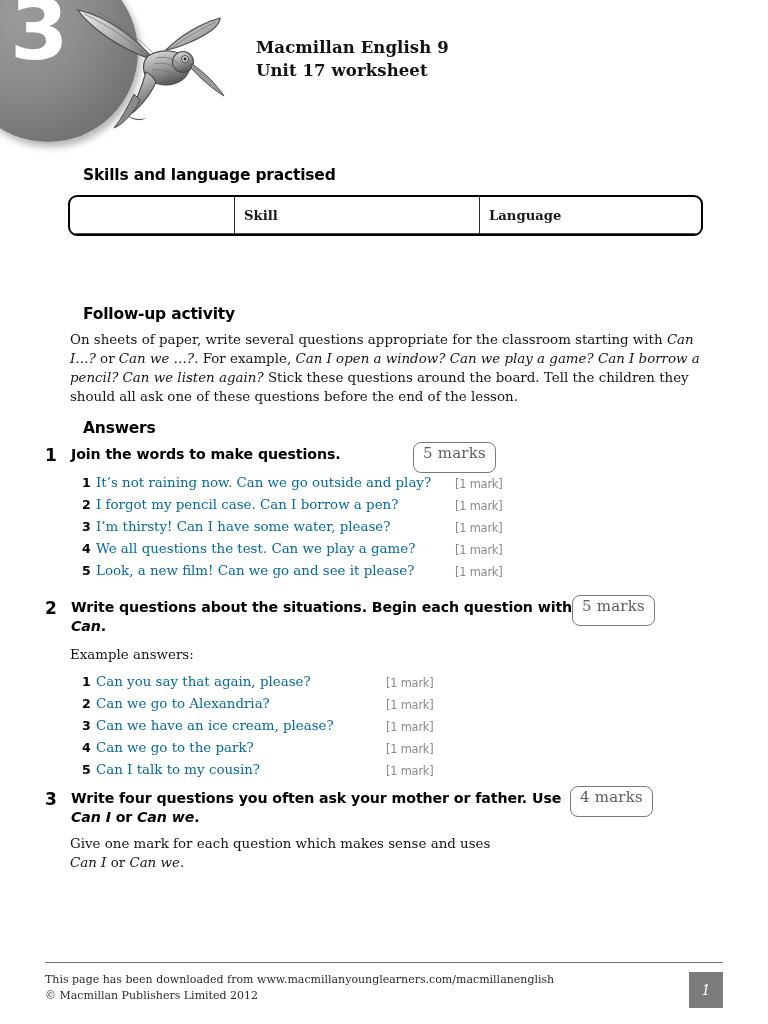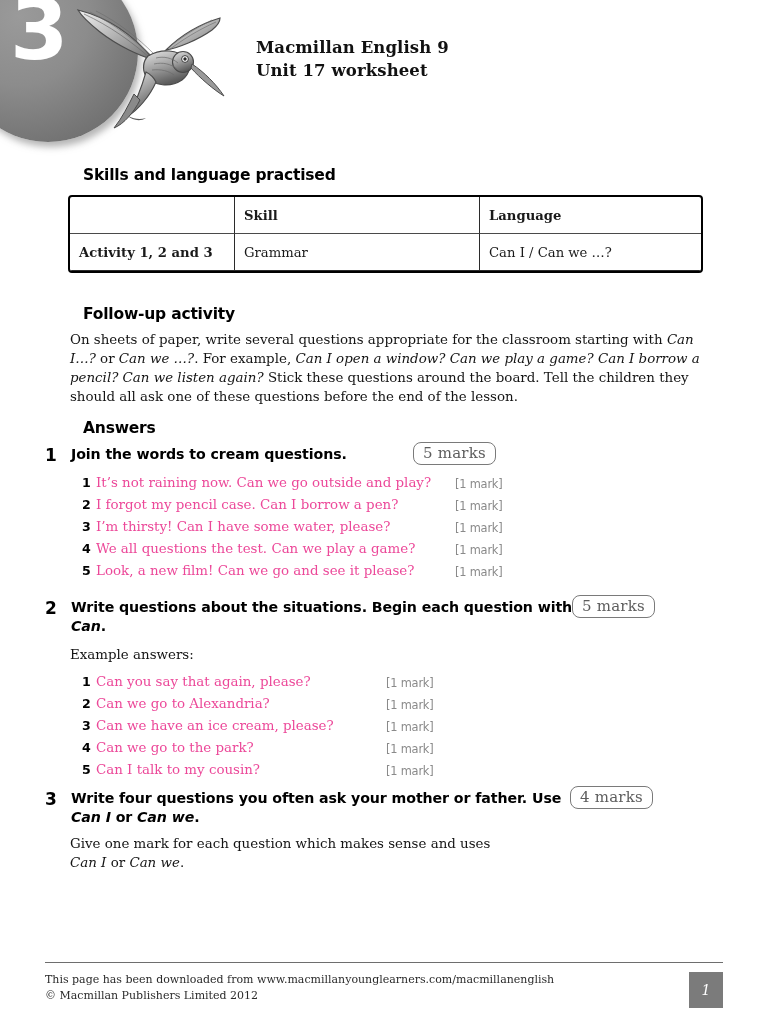--- a/index.html
+++ b/index.html
@@ -83,21 +83,21 @@
     margin-left: 38px;
   }
 
   
   .skills-table {
     position: absolute;
     left: 68px;
     top: 195px;
     width: 635px;
     border: 2.4px solid #000;
-    border-radius: 4px;
+    border-radius: 9px;
     border-collapse: separate;
     border-spacing: 0;
     overflow: hidden;
     background: #fff;
   }
   .skills-table td {
     padding: 7px 0 7px 9px;
     font-family: "DejaVu Serif", serif;
     font-size: 13.2px;
     vertical-align: middle;
@@ -139,21 +139,21 @@
     line-height: 1.33;
     color: #000;
     letter-spacing: -0.1px;
   }
   .q-title i { font-style: italic; }
 
   .marks-box {
     display: inline-block;
     border: 1.5px solid #7a7a7a;
     border-radius: 8px;
-    padding: 1px 9px 2px 9px;
+    padding: 1px 9px 10px 9px;
     font-family: "DejaVu Serif", serif;
     font-weight: normal;
     font-size: 15px;
     color: #5d5d5d;
     letter-spacing: 0.2px;
     vertical-align: 1px;
     background: #fff;
   }
   .marks-float {
     position: absolute;
@@ -174,21 +174,21 @@
     white-space: nowrap;
   }
   .sub-n {
     display: inline-block;
     width: 14px;
     font-family: "DejaVu Sans", sans-serif;
     font-weight: bold;
     font-size: 12.6px;
     color: #000;
   }
-  .sub-txt { color: #ec4899; }
+  .sub-txt { color: #0369a1; }
   .sub-mark {
     position: absolute;
     font-family: "DejaVu Sans", sans-serif;
     font-size: 11.4px;
     color: #8a8a8a;
     letter-spacing: -0.2px;
   }
 
   .example-label {
     position: absolute;
@@ -290,36 +290,31 @@
 
 <div class="sec-head" style="top:166px">Skills and language practised</div>
 
 <table class="skills-table">
   <tbody>
       <tr class="hdr">
     <td class="c0"></td>
     <td class="c1">Skill</td>
     <td class="c2">Language</td>
   </tr>
-  <tr class="r1">
-    <td class="c0">Activity 1, 2 and 3</td>
-    <td class="c1">Grammar</td>
-    <td class="c2">Can I / Can we …?</td>
-  </tr>
 </tbody>
   </table>
 
 <div class="sec-head" style="top:305px">Follow-up activity</div>
 <div class="body-par" style="top:330px; width:638px;"><span>On sheets of paper, write several questions appropriate for the classroom starting with </span><i>Can I…?</i><span> or </span><i>Can we …?</i><span>. For example, </span><i>Can I open a window? Can we play a game? Can I borrow a pencil? Can we listen again?</i><span> Stick these questions around the board. Tell the children they should all ask one of these questions before the end of the lesson.</span></div>
 
 <div class="sec-head" style="top:419px">Answers</div>
 
 <div class="q-block" style="top:445px">
   <div class="q-num">1</div>
-  <div class="q-title"><span>Join the words to cream questions.</span></div>
+  <div class="q-title"><span>Join the words to make questions.</span></div>
   <div class="marks-box marks-float" style="left:368px">5 marks</div>
 </div>
 <div class="sub-list" style="top:476px">
   <div class="sub-row">
     <span class="sub-n">1</span><span class="sub-txt">It’s not raining now. Can we go outside and play?</span>
     <span class="sub-mark" style="left:373px; top:3px">[1 mark]</span>
   </div>
   <div class="sub-row">
     <span class="sub-n">2</span><span class="sub-txt">I forgot my pencil case. Can I borrow a pen?</span>
     <span class="sub-mark" style="left:373px; top:3px">[1 mark]</span>

